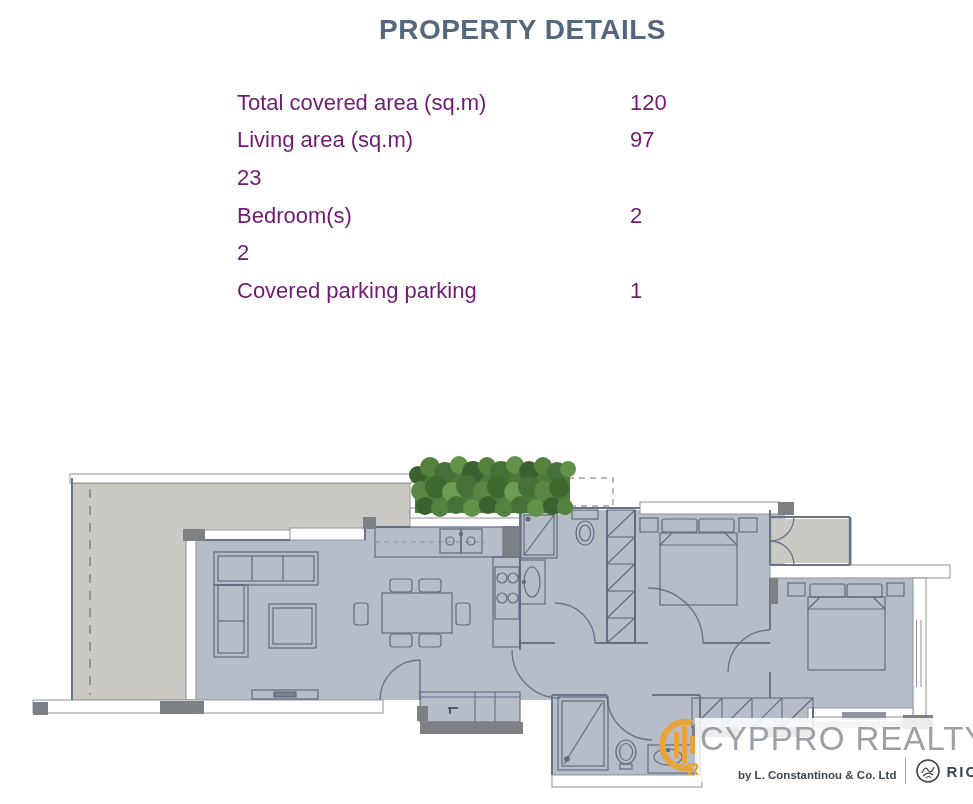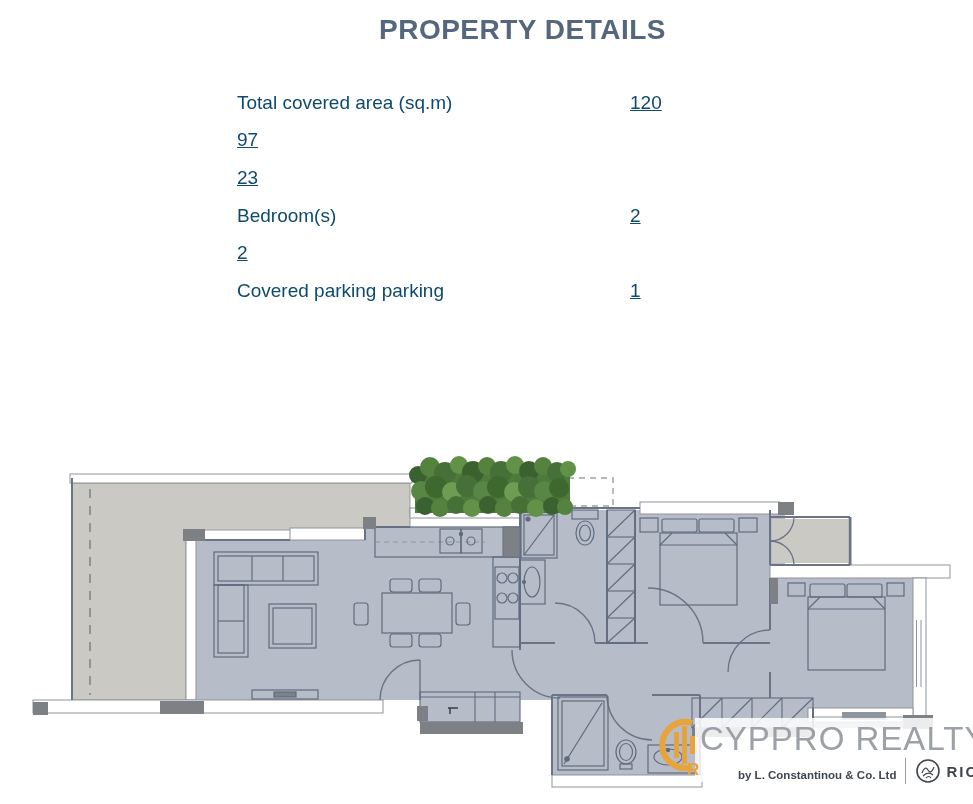--- a/index.html
+++ b/index.html
@@ -6,23 +6,23 @@
   body{
     width:973px;height:804px;position:relative;overflow:hidden;
     background:#ffffff;font-family:"Liberation Sans", sans-serif;
   }
   .page-title{
     position:absolute;top:14px;left:0;width:100%;text-align:center;
     font-size:28px;font-weight:bold;letter-spacing:0.5px;color:#54677c;padding-left:36px;
   }
   .details{position:absolute;top:84px;left:237px;width:460px;}
   .detail-row{display:flex;align-items:center;height:37.6px;
-    font-size:19px;color:#0c4a6e;}
+    font-size:22px;color:#701a75;}
   .detail-label{width:393px;flex:none;}
-  .detail-value{flex:1;text-decoration:underline;}
+  .detail-value{flex:1;}
   .floorplan{position:absolute;left:15px;top:445px;}
   
   .logo-box{position:absolute;left:695px;top:718px;width:278px;height:64px;
     background:rgba(255,255,255,0.85);}
   .logo-wrap{position:absolute;left:650px;top:708px;width:323px;height:80px;}
   .logo-icon{position:absolute;left:2px;top:4px;}
   .logo-brand{position:absolute;left:50px;top:12px;font-size:33px;color:#9ba1a6;
     letter-spacing:1px;white-space:nowrap;font-weight:400;}
   .logo-sub{position:absolute;left:88px;top:50px;display:flex;align-items:center;height:26px;}
   .logo-byline{font-size:11.5px;font-weight:bold;color:#3f464c;white-space:nowrap;margin-top:8px;}
@@ -34,20 +34,21 @@
 <body>
 
 <div class="page-title">PROPERTY DETAILS</div>
 
 <div class="details">
   <div class="detail-row">
     <span class="detail-label">Total covered area (sq.m)</span>
     <span class="detail-value">120</span>
   </div>
   <div class="detail-row">
+    <span class="detail-label">Living area (sq.m)</span>
     <span class="detail-value">97</span>
   </div>
   <div class="detail-row">
     <span class="detail-value">23</span>
   </div>
   <div class="detail-row">
     <span class="detail-label">Bedroom(s)</span>
     <span class="detail-value">2</span>
   </div>
   <div class="detail-row">

